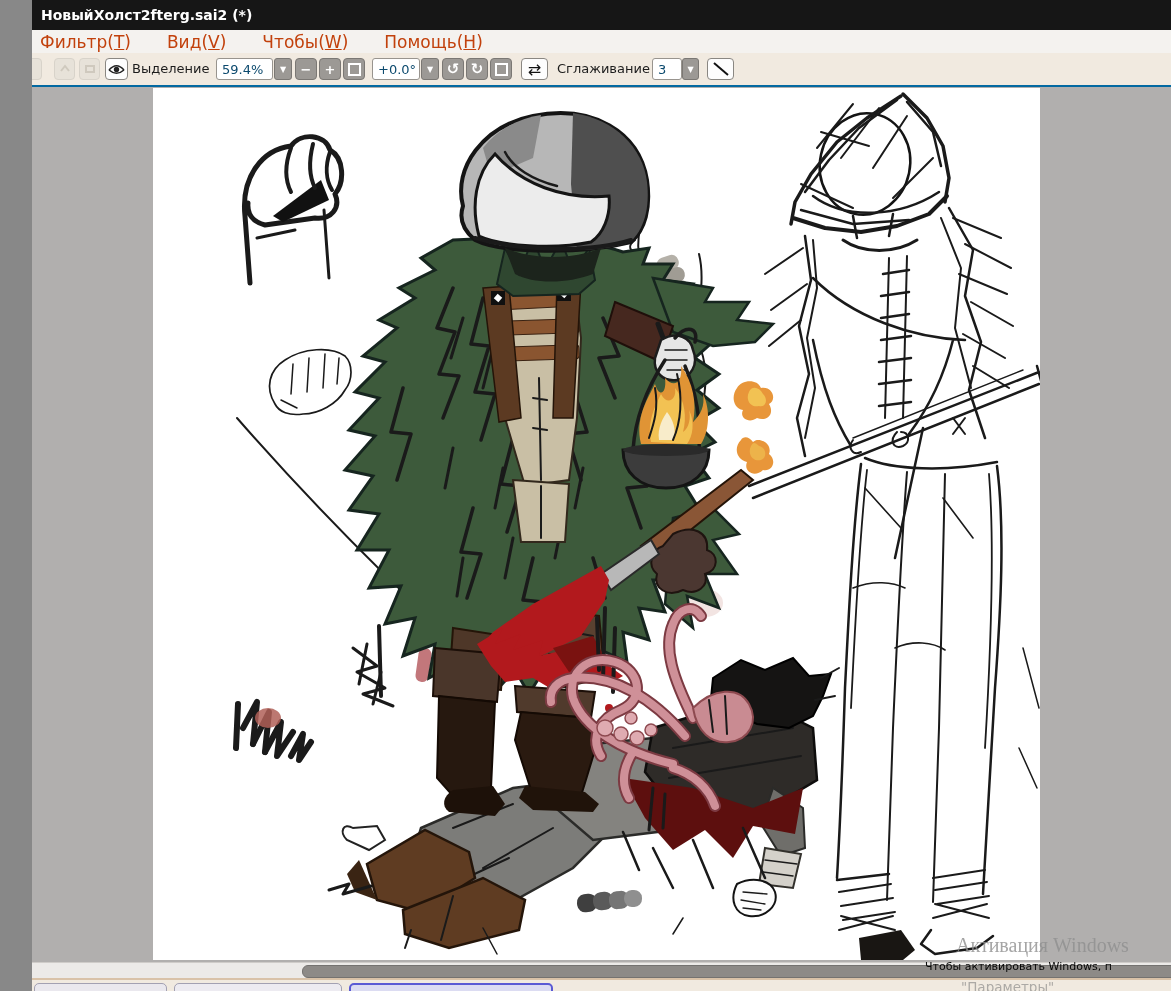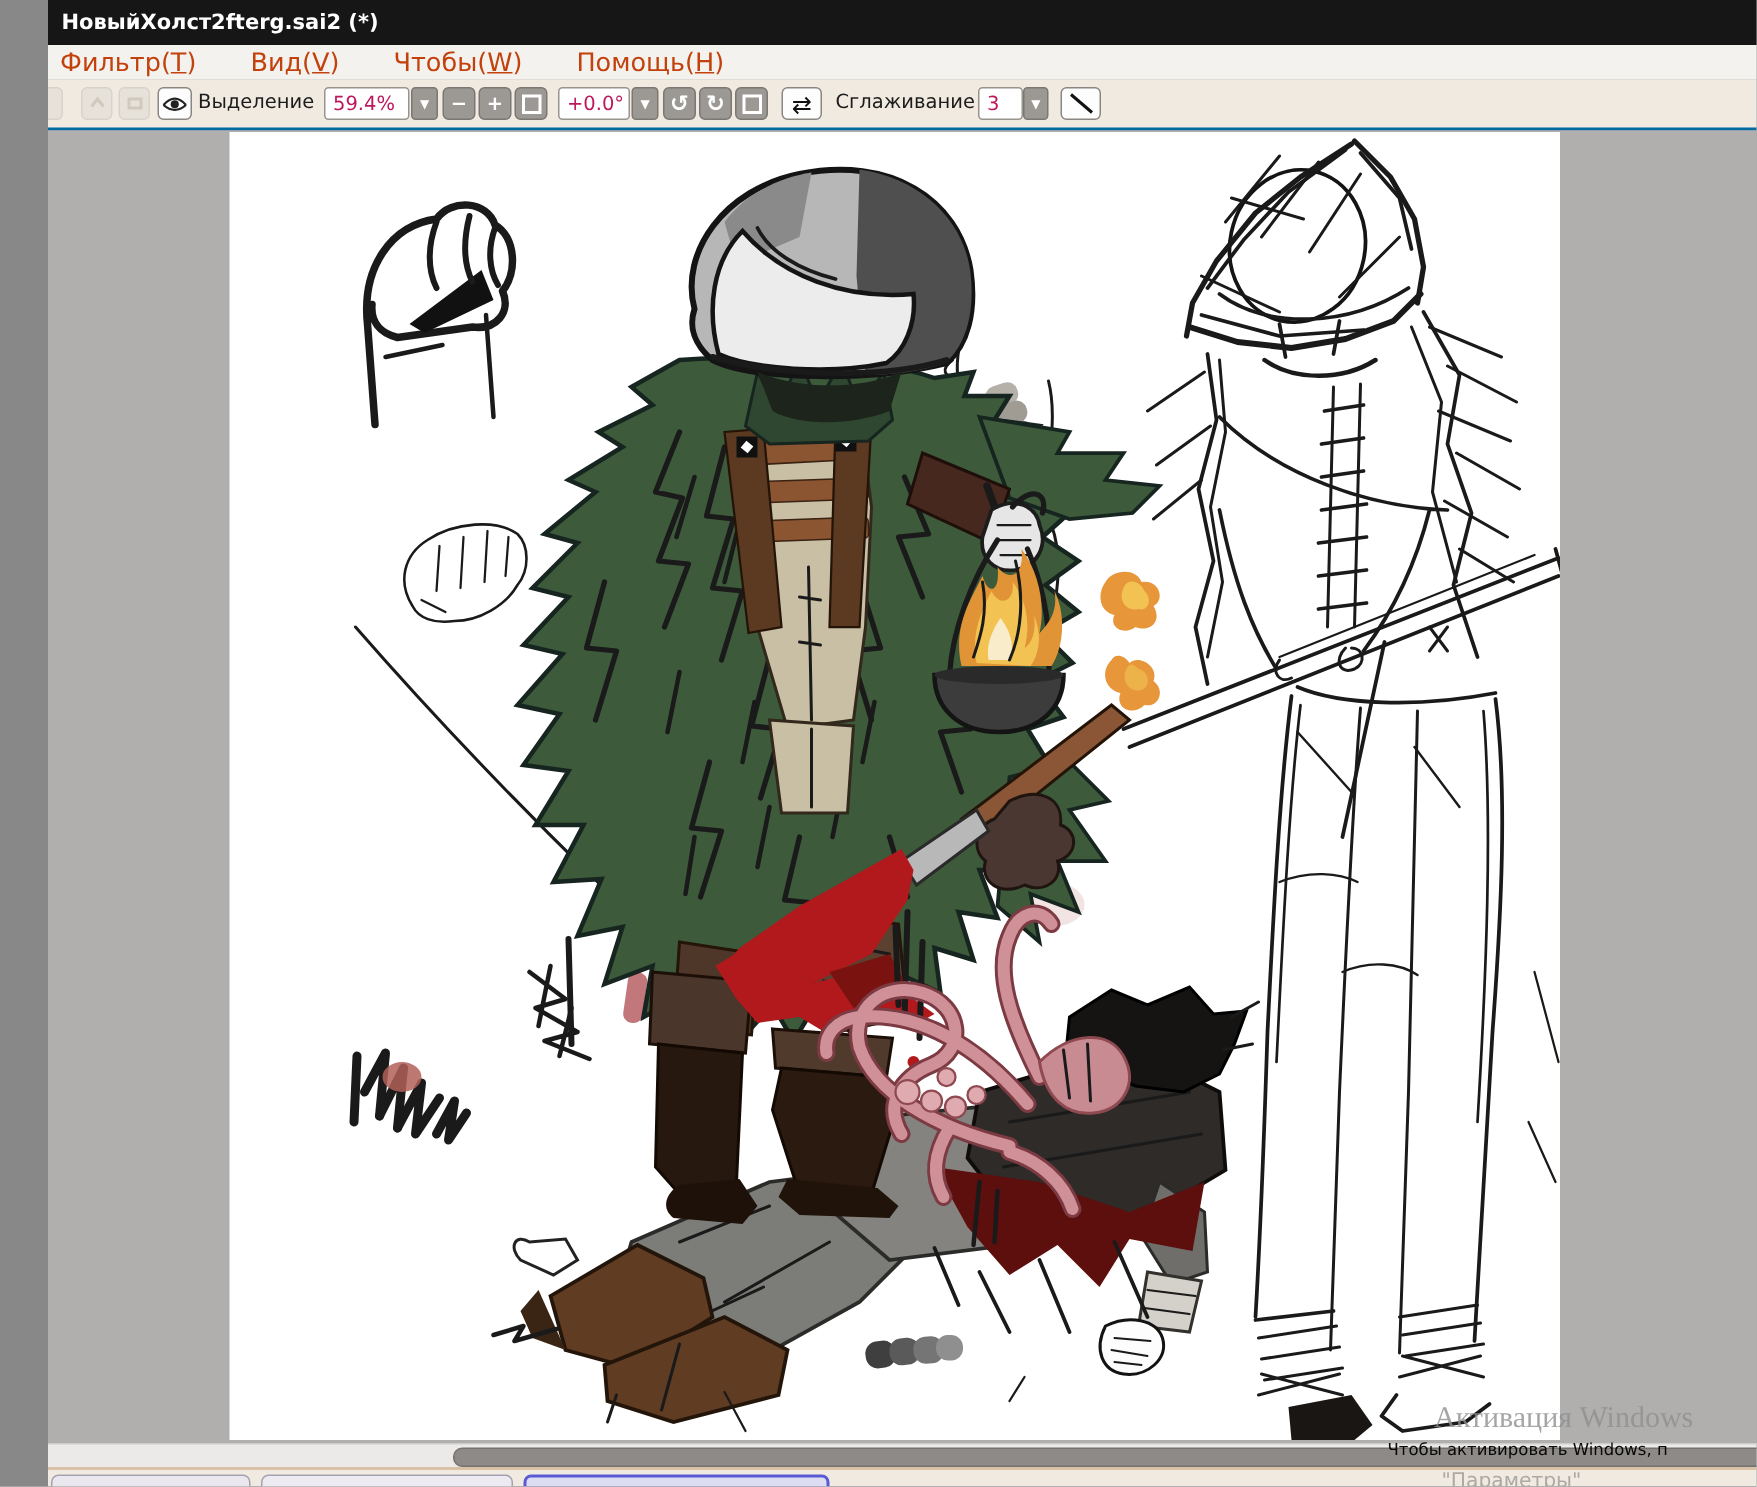--- a/index.html
+++ b/index.html
@@ -14,21 +14,21 @@
   .menu-item{margin-left:8px;padding:0 14px;white-space:nowrap;}
   .menu-item:first-child{padding-left:0;}
   .menu-key{text-decoration:underline;}
   
   .toolbar{position:relative;height:32px;background:#f1eae0;border-bottom:2px solid #0369a1;}
   .tb{position:absolute;top:5px;height:22px;box-sizing:border-box;border-radius:4px;
       display:flex;align-items:center;justify-content:center;}
   .btn-gray{background:#9c9995;border:1px solid #7b7874;color:#fff;font-size:13px;font-weight:bold;}
   .btn-disabled{background:#e7e2d9;border:1px solid #d8d3ca;}
   .btn-white{background:#fdfdfd;border:1px solid #8a8782;}
-  .field{background:#fff;border:1px solid #98948e;font-size:13px;color:#be185d;
+  .field{background:#fff;border:1px solid #98948e;font-size:13px;color:#0c4a6e;
          justify-content:flex-start;padding-left:5px;border-radius:3px;}
   .dd{background:#9c9995;border:1px solid #7b7874;color:#fff;font-size:8px;border-radius:3px;}
   .lbl{position:absolute;top:0;height:32px;line-height:32px;font-size:13px;color:#1c1c1c;}
   .sq-glyph{width:9px;height:9px;border:2px solid #fff;}
   
   .canvas-area{position:relative;height:875px;background:#b1afae;}
   .canvas{position:absolute;left:121px;top:1px;width:887px;height:872px;background:#ffffff;}
   .canvas svg{display:block;}
   
   .hscroll{position:relative;height:16px;background:#eceae8;border-top:1px solid #cfccc9;box-sizing:border-box;}

